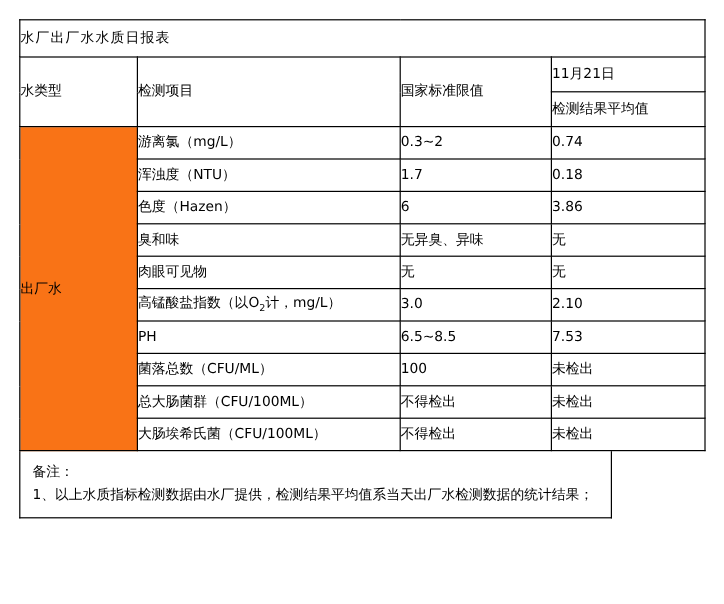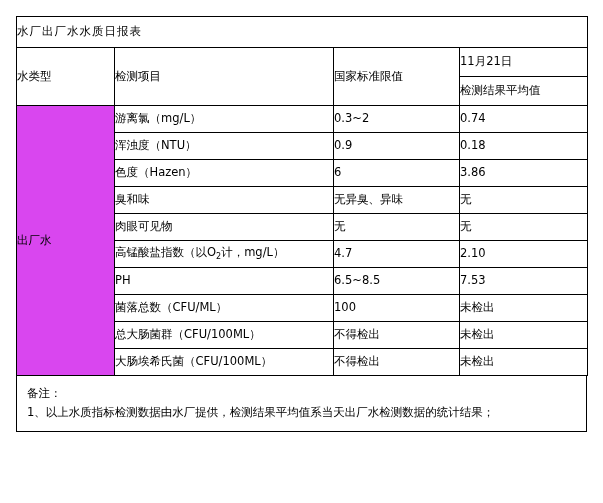--- a/index.html
+++ b/index.html
@@ -49,35 +49,35 @@
   .date-cell {
     height: 28px;
     font-size: 14px;
     font-weight: bold;
   }
   .subhdr {
     height: 28px;
     font-size: 11.5px;
   }
   .cat-cell {
-    background: #d946ef;
+    background: #f97316;
     font-size: 12.5px;
   }
   .item-cell {
     text-align: left;
     padding-left: 10px;
     height: 26px;
     font-size: 11.5px;
   }
   .val-cell {
     height: 26px;
     font-size: 11.5px;
   }
   .notes {
-    width: 571px;
+    width: 494px;
     box-sizing: border-box;
     border: 1px solid #000000;
     border-top: none;
     padding: 8px 10px 10px 10px;
     font-size: 11.5px;
     line-height: 1.62;
     text-align: left;
   }
   .notes p {
     margin: 0;
@@ -115,41 +115,41 @@
       </tr>
 
       <tr>
         <td class="cat-cell" rowspan="10">出厂水</td>
         <td class="item-cell">游离氯（mg/L）</td>
         <td class="val-cell">0.3~2</td>
         <td class="val-cell">0.74</td>
       </tr>
       <tr>
         <td class="item-cell">浑浊度（NTU）</td>
-        <td class="val-cell">0.9</td>
+        <td class="val-cell">1.7</td>
         <td class="val-cell">0.18</td>
       </tr>
       <tr>
         <td class="item-cell">色度（Hazen）</td>
         <td class="val-cell">6</td>
         <td class="val-cell">3.86</td>
       </tr>
       <tr>
         <td class="item-cell">臭和味</td>
         <td class="val-cell">无异臭、异味</td>
         <td class="val-cell">无</td>
       </tr>
       <tr>
         <td class="item-cell">肉眼可见物</td>
         <td class="val-cell">无</td>
         <td class="val-cell">无</td>
       </tr>
       <tr>
         <td class="item-cell"><span>高锰酸盐指数（以O</span><sub>2</sub><span>计，mg/L）</span></td>
-        <td class="val-cell">4.7</td>
+        <td class="val-cell">3.0</td>
         <td class="val-cell">2.10</td>
       </tr>
       <tr>
         <td class="item-cell">PH</td>
         <td class="val-cell">6.5~8.5</td>
         <td class="val-cell">7.53</td>
       </tr>
       <tr>
         <td class="item-cell">菌落总数（CFU/ML）</td>
         <td class="val-cell">100</td>

